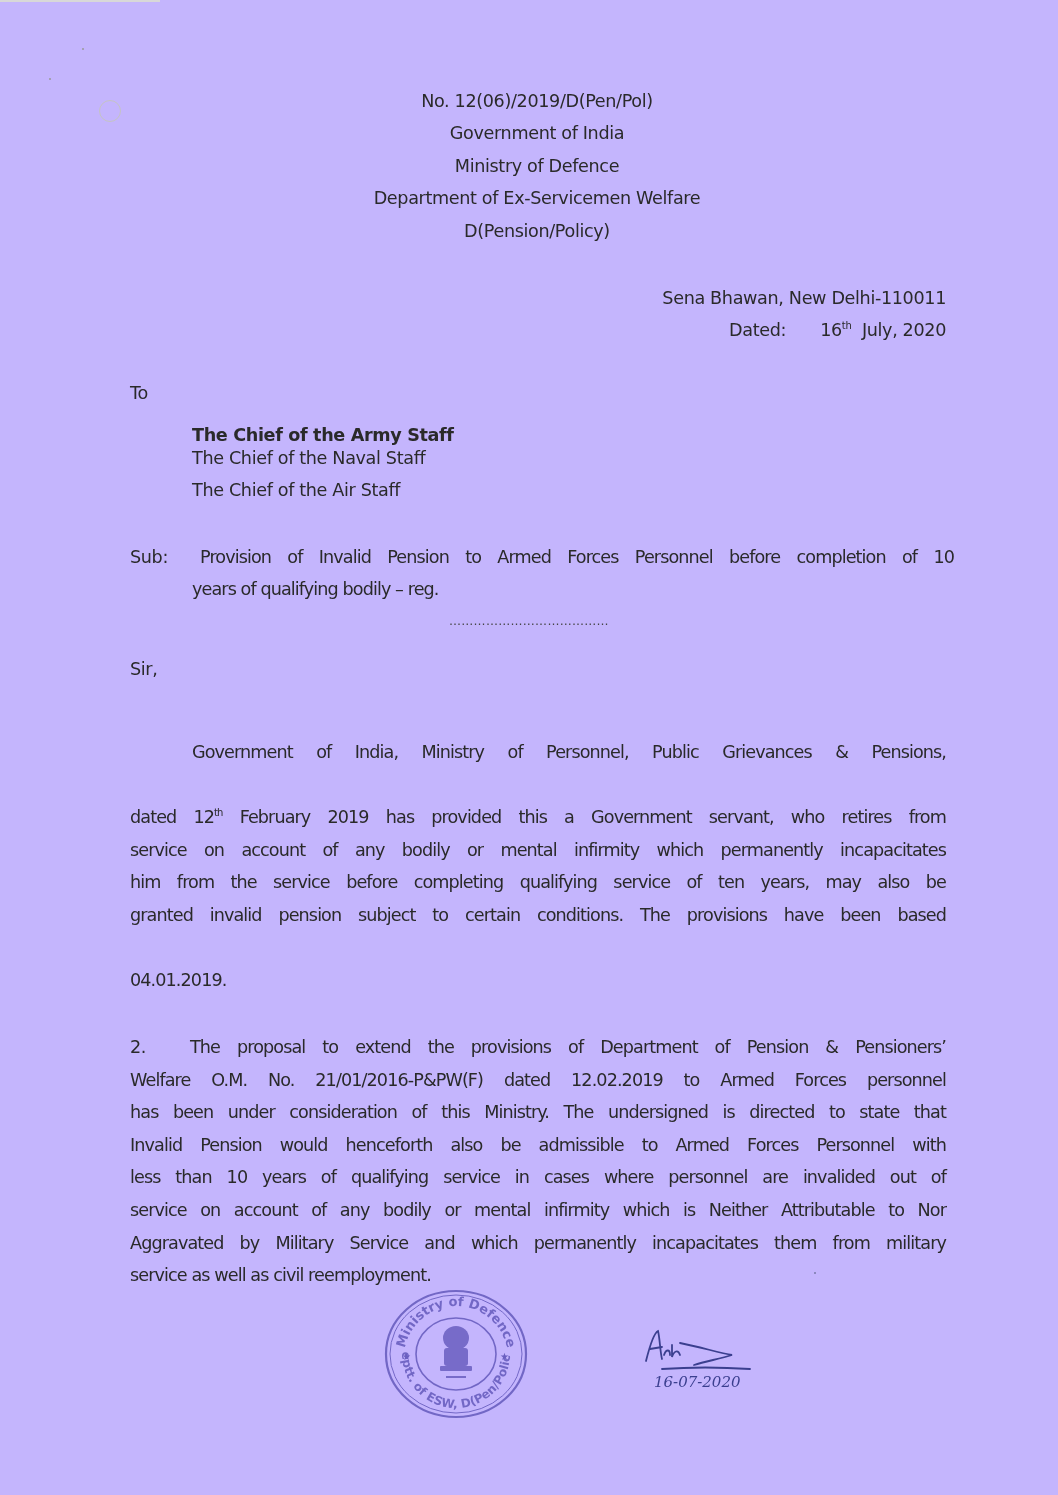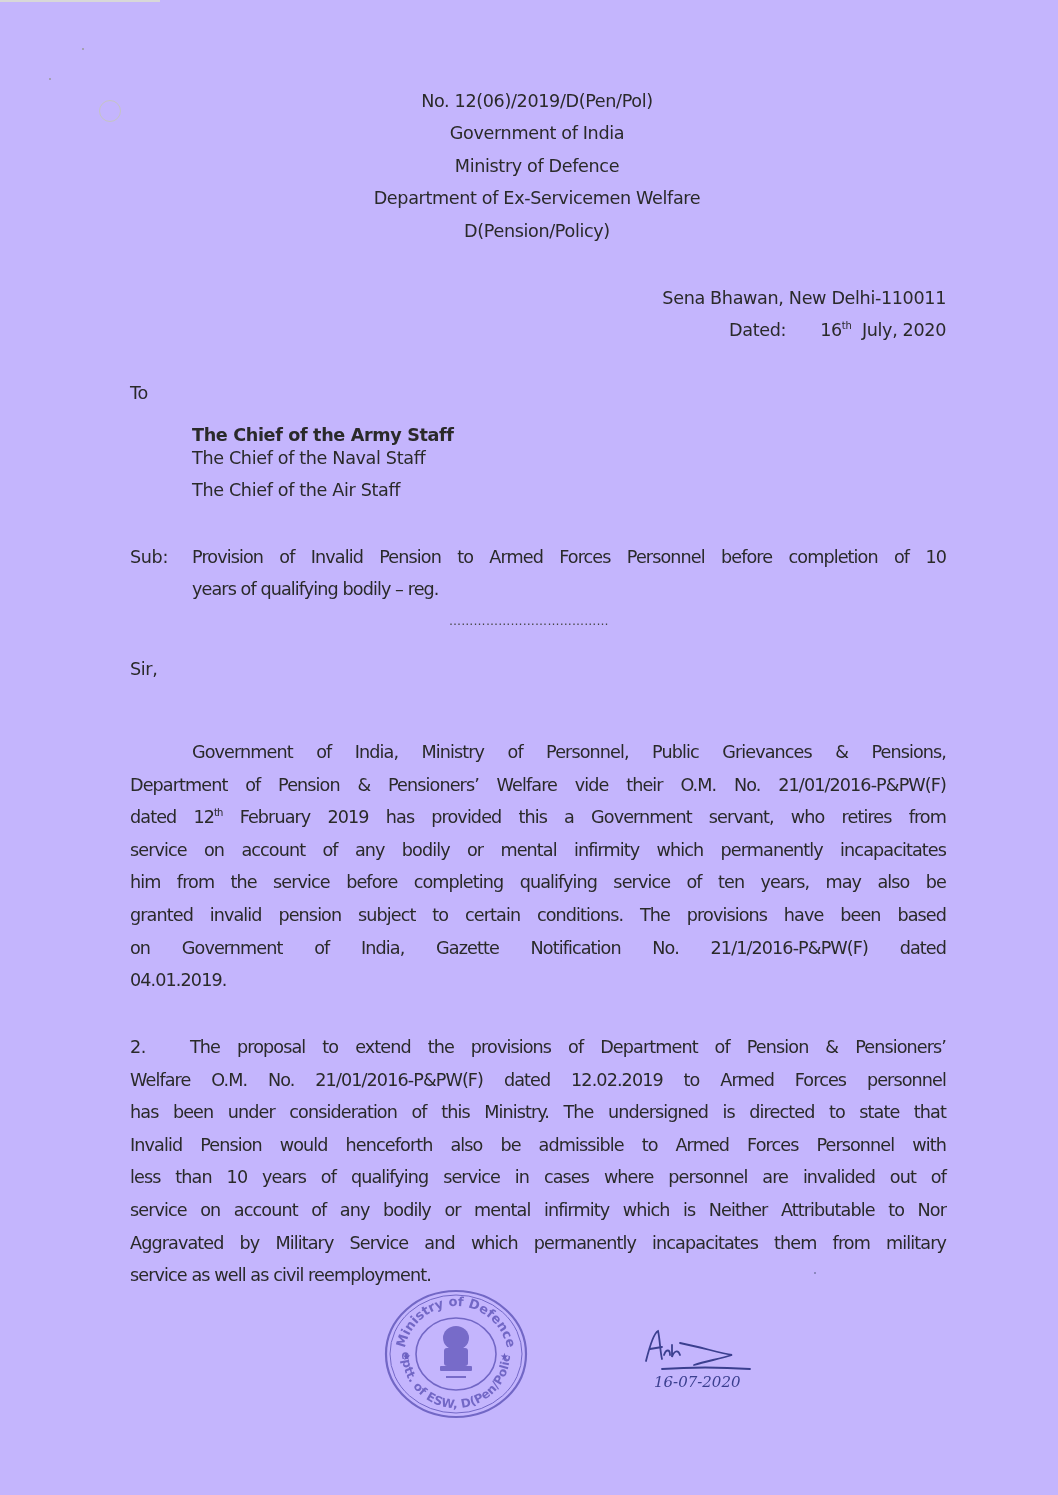--- a/index.html
+++ b/index.html
@@ -40,33 +40,31 @@
   <div class="t right" style="top:319px; right:112px;">
     <span>Dated:</span><span style="display:inline-block;width:34px;"></span><span>16</span><sup>th</sup>&nbsp;&nbsp;<span>July, 2020</span>
   </div>
 
   <div class="t" style="left:130px; top:382px;">To</div>
   <div class="t" style="left:192px; top:424px;font-weight:bold;">The Chief of the Army Staff</div>
   <div class="t" style="left:192px; top:447px;">The Chief of the Naval Staff</div>
   <div class="t" style="left:192px; top:479px;">The Chief of the Air Staff</div>
 
   <div class="t" style="left:130px; top:546px;">Sub:</div>
-  <div class="j cond" style="left:192px; top:546px; width:754px;">Provision of Invalid Pension to Armed Forces Personnel before completion of 10</div>
+  <div class="j cond" style="left:200px; top:546px; width:754px;">Provision of Invalid Pension to Armed Forces Personnel before completion of 10</div>
   <div class="t cond" style="left:192px; top:578px;">years of qualifying bodily – reg.</div>
   <div class="dots">…………………………………</div>
 
   <div class="t" style="left:130px; top:658px;">Sir,</div>
 
   <div class="j cond" style="left:192px; top:741px; width:754px;">Government of India, Ministry of Personnel, Public Grievances &amp; Pensions,</div>
-  <div class="j cond" style="left:130px; top:774px; width:816px;">Department of Pension &amp; Pensioners’ Welfare vide their O.M. No. 21/01/2016-P&amp;PW(F)</div>
   <div class="j cond" style="left:130px; top:806px; width:816px;"><span>dated 12</span><sup>th</sup> <span>February 2019</span> <span>has provided this a Government servant, who retires from</span></div>
   <div class="j cond" style="left:130px; top:839px; width:816px;">service on account of any bodily or mental infirmity which permanently incapacitates</div>
   <div class="j cond" style="left:130px; top:871px; width:816px;">him from the service before completing qualifying service of ten years, may also be</div>
   <div class="j cond" style="left:130px; top:904px; width:816px;">granted invalid pension subject to certain conditions.  The provisions have been based</div>
-  <div class="j cond" style="left:130px; top:937px; width:816px;">on Government of India, Gazette Notification No. 21/1/2016-P&amp;PW(F) dated</div>
   <div class="t cond" style="left:130px; top:969px;">04.01.2019.</div>
 
   <div class="t" style="left:130px; top:1036px;">2.</div>
   <div class="j cond" style="left:190px; top:1036px; width:756px;">The proposal to extend the provisions of Department of Pension &amp; Pensioners’</div>
   <div class="j cond" style="left:130px; top:1069px; width:816px;">Welfare O.M. No. 21/01/2016-P&amp;PW(F) dated 12.02.2019 to Armed Forces personnel</div>
   <div class="j cond" style="left:130px; top:1134px; width:816px;">Invalid Pension would henceforth also be admissible to Armed Forces Personnel with</div>
   <div class="j cond" style="left:130px; top:1101px; width:816px;">has been under consideration of this Ministry.  The undersigned is directed to state that</div>
   <div class="j cond" style="left:130px; top:1166px; width:816px;">less than 10 years of qualifying service in cases where personnel are invalided out of</div>
   <div class="j cond" style="left:130px; top:1199px; width:816px;">service on account of any bodily or mental infirmity which is Neither Attributable to Nor</div>
   <div class="j cond" style="left:130px; top:1232px; width:816px;">Aggravated by Military Service and which permanently incapacitates them from military</div>

